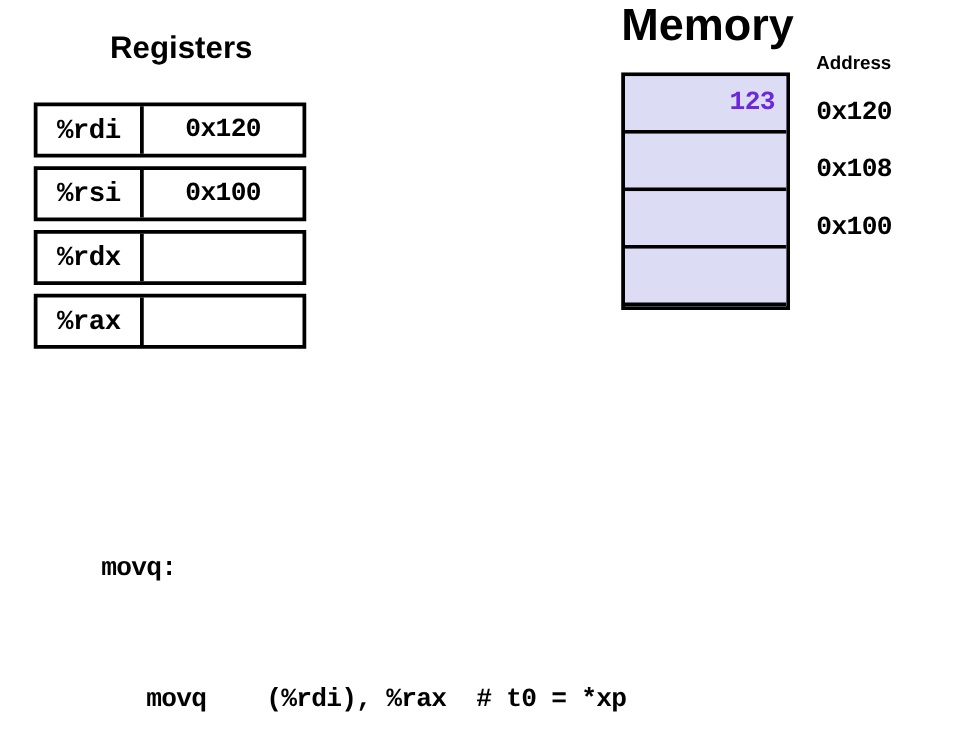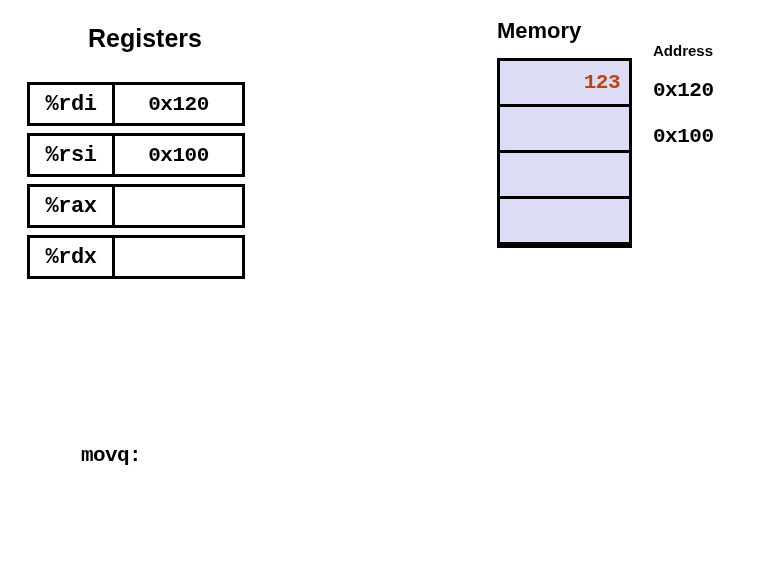--- a/index.html
+++ b/index.html
@@ -27,22 +27,22 @@
   }
   #registers-title {
     left: 0px;
     top: 26px;
     width: 290px;
     text-align: center;
     font-size: 25px;
   }
   #memory-title {
     left: 497px;
-    top: 20px;
-    font-size: 22px;
+    top: 2px;
+    font-size: 36px;
     text-align: left;
   }
   #address-title {
     left: 653px;
     top: 43px;
     font-size: 15px;
   }
 
   
   #registers-table {
@@ -99,21 +99,21 @@
     border-bottom: 3px solid #000000;
     background: #dcdcf5;
     display: flex;
     align-items: center;
     justify-content: flex-end;
     padding-right: 9px;
     font-family: "Liberation Mono", "DejaVu Sans Mono", monospace;
     font-weight: bold;
     font-size: 21px;
     letter-spacing: -0.5px;
-    color: #c2410c;
+    color: #6d28d9;
   }
   .mem-cell.last {
     border-bottom: none;
   }
 
   
   #address-list {
     position: absolute;
     left: 653px;
     top: 58px;
@@ -157,44 +157,46 @@
 <div id="registers-table">
   <div class="reg-row">
     <div class="reg-name">%rdi</div>
     <div class="reg-value">0x120</div>
   </div>
   <div class="reg-row">
     <div class="reg-name">%rsi</div>
     <div class="reg-value">0x100</div>
   </div>
   <div class="reg-row">
+    <div class="reg-name">%rdx</div>
+    <div class="reg-value"></div>
+  </div>
+  <div class="reg-row">
     <div class="reg-name">%rax</div>
-    <div class="reg-value"></div>
-  </div>
-  <div class="reg-row">
-    <div class="reg-name">%rdx</div>
     <div class="reg-value"></div>
   </div>
 </div>
 
 <div class="heading" id="memory-title">Memory</div>
 
 <div class="heading" id="address-title">Address</div>
 
 <div id="memory-table">
   <div class="mem-cell">123</div>
   <div class="mem-cell"></div>
   <div class="mem-cell"></div>
   <div class="mem-cell"></div>
 </div>
 
 <div id="address-list">
   <div class="addr-label">0x120</div>
+  <div class="addr-label">0x108</div>
   <div class="addr-label">0x100</div>
 </div>
 
 <div id="code-block">
   <div class="code-line">movq:</div>
+  <div class="code-line">   movq    (%rdi), %rax  # t0 = *xp</div>
   
   
   
   
 </div>
 
 </body></html>

